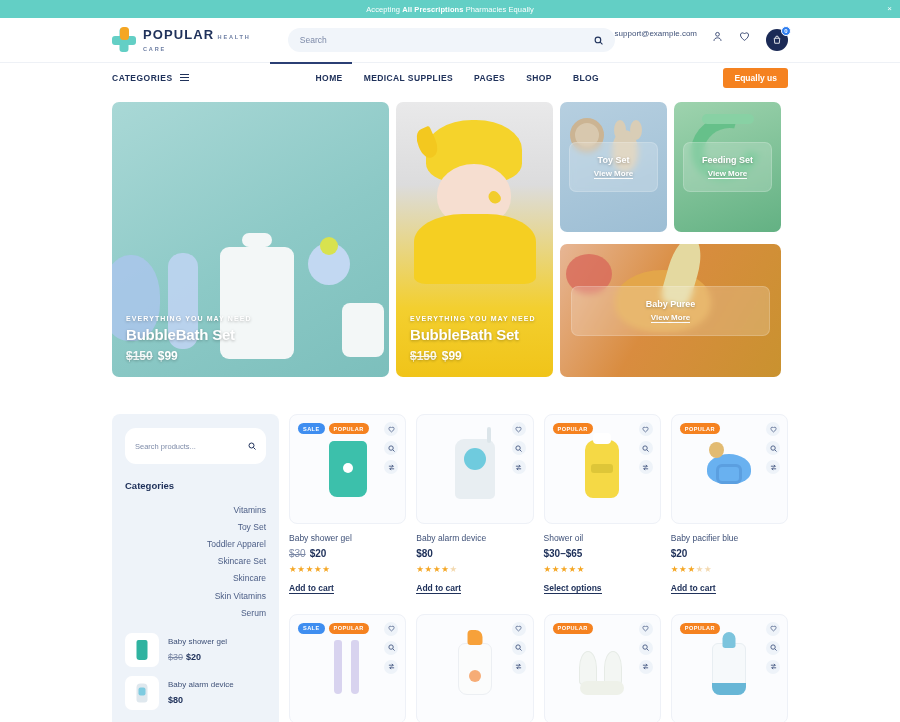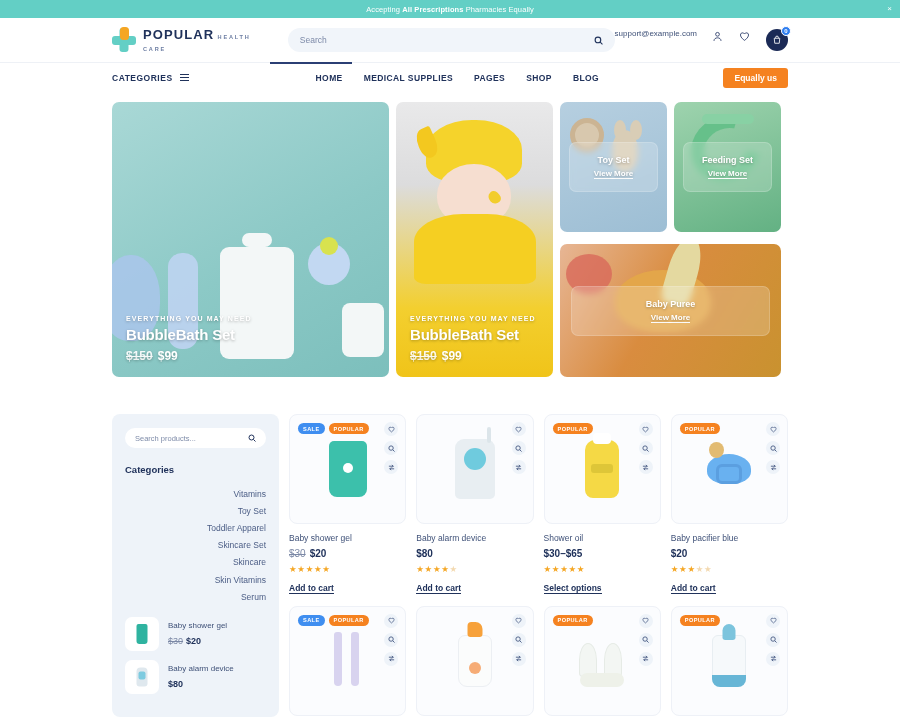--- a/index.html
+++ b/index.html
@@ -236,21 +236,21 @@
     gap: 10px;
   }
 
   .sidebar {
     width: 167px; flex: none;
     background: #eef3f9;
     border-radius: 8px;
     padding: 14px 13px;
   }
   .side-search {
-    height: 20px; background: #fff; border-radius: 11px;
+    height: 36px; background: #fff; border-radius: 11px;
     display: flex; align-items: center; padding: 0 10px;
     margin-bottom: 16px;
   }
   .side-search input {
     border: 0; outline: 0; background: transparent; width: 100%;
     font-family: inherit; font-size: 7.5px; color: #5b6b8f;
   }
   .side-search input::placeholder { color: #7f8ca9; }
   .side-title {
     font-size: 9.5px; font-weight: 700; color: #20325b;

